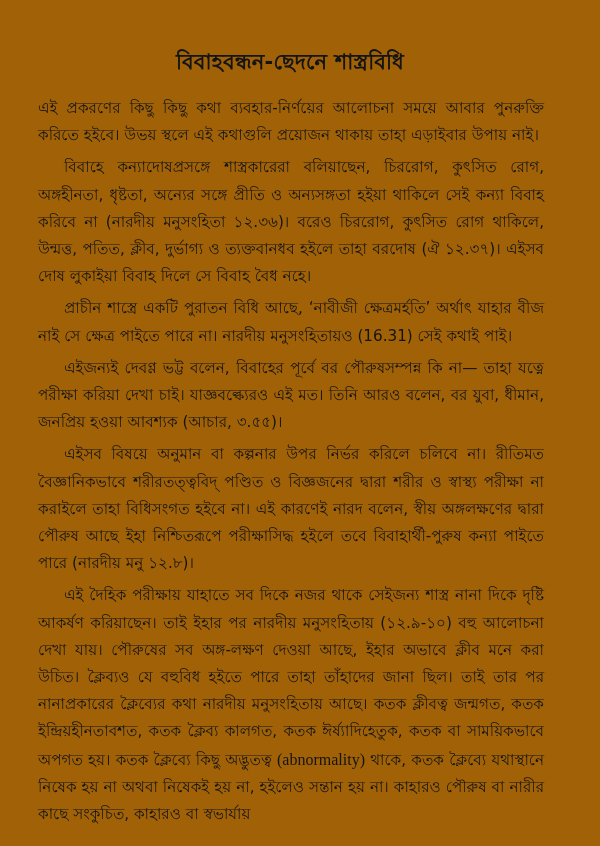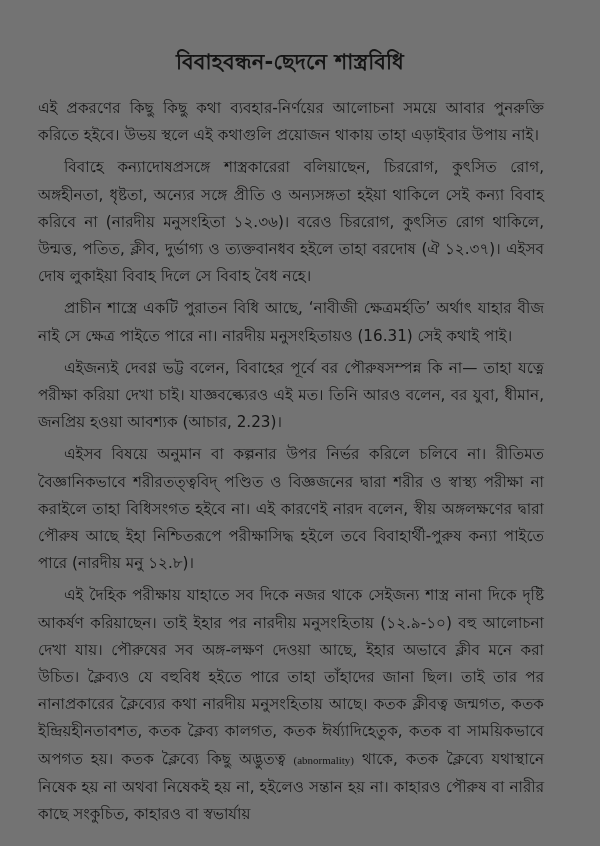--- a/index.html
+++ b/index.html
@@ -14,21 +14,21 @@
       position: relative;
       color: #141414;
       font-family: "DejaVu Sans", "Liberation Sans", sans-serif;
     }
     .page {
       position: absolute;
       left: 0;
       top: 0;
       width: 600px;
       height: 846px;
-      background: #737373;
+      background: #a16207;
     }
     .title {
       position: absolute;
       top: 33px;
       left: 0;
       width: 580px;
       text-align: center;
       font-size: 21px;
       line-height: 30px;
       letter-spacing: 0.2px;
@@ -44,30 +44,30 @@
     .para {
       margin: 5px;
       text-align: justify;
       text-align-last: left;
     }
     .para.indent {
       text-indent: 26px;
     }
     .latin {
       font-family: "Liberation Serif", "DejaVu Serif", serif;
-      font-size: 11px;
+      font-size: 16px;
     }
   </style>
 </head>
 <body>
 
 <div class="page">
   <h1 class="title">বিবাহবন্ধন-ছেদনে  শাস্ত্রবিধি</h1>
 
   <div class="body-text">
     <p class="para">এই প্রকরণের কিছু কিছু কথা ব্যবহার-নির্ণয়ের আলোচনা সময়ে আবার পুনরুক্তি করিতে হইবে। উভয় স্থলে এই কথাগুলি প্রয়োজন থাকায় তাহা এড়াইবার উপায় নাই।</p>
     <p class="para indent">বিবাহে কন্যাদোষপ্রসঙ্গে শাস্ত্রকারেরা বলিয়াছেন, চিররোগ, কুৎসিত রোগ, অঙ্গহীনতা, ধৃষ্টতা, অন্যের সঙ্গে প্রীতি ও অন্যসঙ্গতা হইয়া থাকিলে সেই কন্যা বিবাহ করিবে না (নারদীয় মনুসংহিতা ১২.৩৬)। বরেও চিররোগ, কুৎসিত রোগ থাকিলে, উন্মত্ত, পতিত, ক্লীব, দুর্ভাগ্য ও ত্যক্তবানধব হইলে তাহা বরদোষ (ঐ ১২.৩৭)। এইসব দোষ লুকাইয়া বিবাহ দিলে সে বিবাহ বৈধ নহে।</p>
     <p class="para indent">প্রাচীন শাস্ত্রে একটি পুরাতন বিধি আছে, ‘নাবীজী ক্ষেত্রমর্হতি’ অর্থাৎ যাহার বীজ নাই সে ক্ষেত্র পাইতে পারে না। নারদীয় মনুসংহিতায়ও (16.31) সেই কথাই পাই।</p>
-    <p class="para indent">এইজন্যই দেবণ্ণ ভট্ট বলেন, বিবাহের পূর্বে বর পৌরুষসম্পন্ন কি না— তাহা যত্নে পরীক্ষা করিয়া দেখা চাই। যাজ্ঞবল্ক্যেরও এই মত। তিনি আরও বলেন, বর যুবা, ধীমান, জনপ্রিয় হওয়া আবশ্যক (আচার, 2.23)।</p>
+    <p class="para indent">এইজন্যই দেবণ্ণ ভট্ট বলেন, বিবাহের পূর্বে বর পৌরুষসম্পন্ন কি না— তাহা যত্নে পরীক্ষা করিয়া দেখা চাই। যাজ্ঞবল্ক্যেরও এই মত। তিনি আরও বলেন, বর যুবা, ধীমান, জনপ্রিয় হওয়া আবশ্যক (আচার, ৩.৫৫)।</p>
     <p class="para indent">এইসব বিষয়ে অনুমান বা কল্পনার উপর নির্ভর করিলে চলিবে না। রীতিমত বৈজ্ঞানিকভাবে শরীরতত্ত্ববিদ্ পণ্ডিত ও বিজ্ঞজনের দ্বারা শরীর ও স্বাস্থ্য পরীক্ষা না করাইলে তাহা বিধিসংগত হইবে না। এই কারণেই নারদ বলেন, স্বীয় অঙ্গলক্ষণের দ্বারা পৌরুষ আছে ইহা নিশ্চিতরূপে পরীক্ষাসিদ্ধ হইলে তবে বিবাহার্থী-পুরুষ কন্যা পাইতে পারে (নারদীয় মনু ১২.৮)।</p>
     <p class="para indent"><span>এই দৈহিক পরীক্ষায় যাহাতে সব দিকে নজর থাকে সেইজন্য শাস্ত্র নানা দিকে দৃষ্টি আকর্ষণ করিয়াছেন। তাই ইহার পর নারদীয় মনুসংহিতায় (১২.৯-১০) বহু আলোচনা দেখা যায়। পৌরুষের সব অঙ্গ-লক্ষণ দেওয়া আছে, ইহার অভাবে ক্লীব মনে করা উচিত। ক্লৈব্যও যে বহুবিধ হইতে পারে তাহা তাঁহাদের জানা ছিল। তাই তার পর নানাপ্রকারের ক্লৈব্যের কথা নারদীয় মনুসংহিতায় আছে। কতক ক্লীবত্ব জন্মগত, কতক ইন্দ্রিয়হীনতাবশত, কতক ক্লৈব্য কালগত, কতক ঈর্ষ্যাদিহেতুক, কতক বা সাময়িকভাবে অপগত হয়। কতক ক্লৈব্যে কিছু অদ্ভুতত্ব </span><span class="latin">(abnormality)</span><span> থাকে, কতক ক্লৈব্যে যথাস্থানে নিষেক হয় না অথবা নিষেকই হয় না, হইলেও সন্তান হয় না। কাহারও পৌরুষ বা নারীর কাছে সংকুচিত, কাহারও বা স্বভার্যায়</span></p>
   </div>
 </div>
 
 </body></html>

